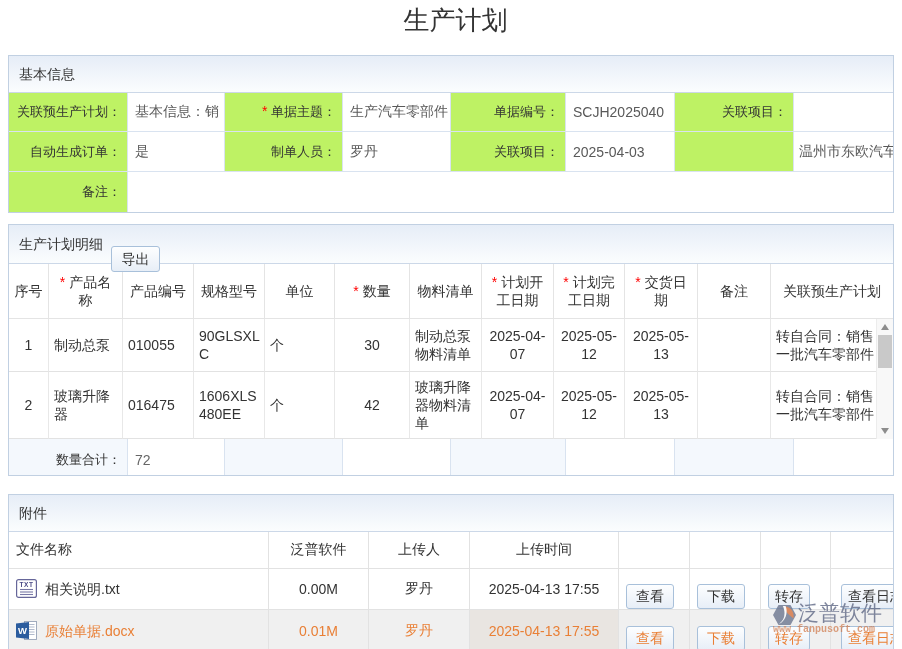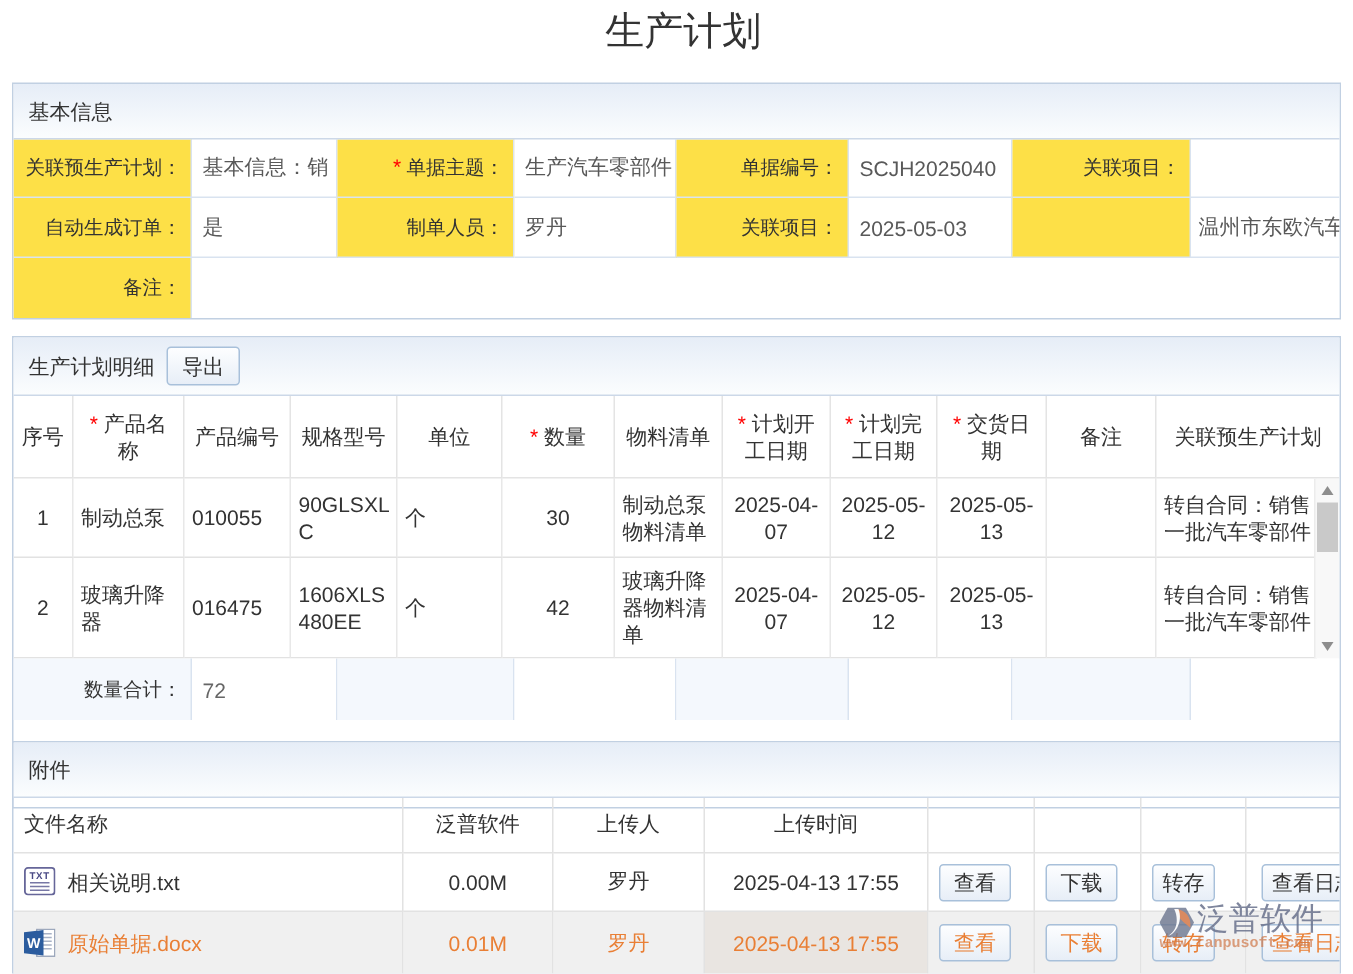--- a/index.html
+++ b/index.html
@@ -12,21 +12,21 @@
 .phead{height:37px;line-height:37px;padding-left:10px;font-size:14px;color:#333;
   background:linear-gradient(180deg,#e6edf7 0%,#fbfdfe 100%);
   border-bottom:1px solid #ccd8e8;position:relative;}
 table{border-collapse:separate;border-spacing:0;table-layout:fixed;width:884px;}
 td{font-size:14px;color:#333;overflow:hidden;}
 .req{color:#f00;font-size:14px;}
 
 .binfo td{border-right:1px solid #d9e3f0;border-bottom:1px solid #d9e3f0;vertical-align:middle;}
 .binfo td:last-child{border-right:none;}
 .binfo tr:last-child td{border-bottom:none;}
-.binfo .lb{background:#fde047;text-align:right;padding-right:6px;color:#333;font-size:13px;}
+.binfo .lb{background:#bef264;text-align:right;padding-right:6px;color:#333;font-size:13px;}
 .binfo .vl{background:#fff;text-align:left;padding-left:7px;color:#595959;}
 
 .dhead td{border-right:1px solid #e4e4e4;border-bottom:1px solid #e4e4e4;
   text-align:center;vertical-align:middle;line-height:18px;}
 .dhead td:last-child{border-right:none;}
 .dbody{position:relative;height:120px;overflow:hidden;}
 .dtab td{border-right:1px solid #e8e8e8;border-bottom:1px solid #e2e2e2;
   vertical-align:middle;line-height:18px;padding-left:5px;padding-right:4px;}
 .dtab td.ce{text-align:center;padding-left:0;padding-right:0;}
 .dtab td:last-child{padding-left:5px;padding-right:0;}
@@ -37,21 +37,21 @@
 
 .attach td{border-right:1px solid #e2e2e2;border-bottom:1px solid #e2e2e2;vertical-align:middle;}
 .attach td:last-child{border-right:none;}
 .attach .nm{padding-left:7px;text-align:left;}
 .attach .ce{text-align:center;}
 .attach td.bc{text-align:left;padding-left:7px;}
 .row2 td{background:#f0f0f0;color:#e97f35;}
 .row2 td.tm{background:#e9e5e1;}
 .btn{display:inline-block;width:48px;height:25px;line-height:23px;text-align:center;
   border:1px solid #a8c0da;border-radius:3px;
-  background:linear-gradient(180deg,#fdfeff 0%,#e7eef7 100%);color:#333;}
+  background:linear-gradient(180deg,#fdfeff 0%,#e7eef7 100%);color:#333;margin-top:15px;}
 .row2 .btn{color:#e97f35;}
 
 .sbar{position:absolute;right:0;top:0;width:17px;height:120px;background:#f8f8f8;border-left:1px solid #ececec;}
 .sbar .up{position:absolute;left:4px;top:5px;width:0;height:0;
   border-left:4px solid transparent;border-right:4px solid transparent;border-bottom:6px solid #8d8d8d;}
 .sbar .dn{position:absolute;left:4px;bottom:5px;width:0;height:0;
   border-left:4px solid transparent;border-right:4px solid transparent;border-top:6px solid #8d8d8d;}
 .sbar .th{position:absolute;left:1px;top:16px;width:14px;height:33px;background:#c9c9c9;}
 
 .wm{position:absolute;z-index:9;pointer-events:none;}
@@ -83,33 +83,33 @@
           <td class="vl">SCJH2025040</td>
       <td class="lb">关联项目：</td>
           <td class="vl"></td>
     </tr>
     <tr style="height:40px">
       <td class="lb">自动生成订单：</td>
           <td class="vl">是</td>
       <td class="lb">制单人员：</td>
           <td class="vl">罗丹</td>
       <td class="lb">关联项目：</td>
-          <td class="vl">2025-05-03</td>
+          <td class="vl">2025-04-03</td>
       <td class="lb"></td>
           <td class="vl" style="white-space:nowrap;padding-left:5px;">温州市东欧汽车</td>
     </tr>
     <tr style="height:40px">
       <td class="lb">备注：</td>
           <td class="vl" colspan="7"></td>
     </tr>
   </tbody>
     </table>
 </div>
 
-<div class="panel" style="top:224px;height:315px;">
+<div class="panel" style="top:224px;height:252px;">
   <div class="phead" style="height:39px;line-height:39px;">生产计划明细<span class="btn" style="position:absolute;left:102px;top:6px;width:49px;height:26px;line-height:24px;">导出</span></div>
   <table class="dhead">
     <colgroup>
         <col style="width:40px">
         <col style="width:74px">
         <col style="width:71px">
         <col style="width:71px">
         <col style="width:70px">
         <col style="width:75px">
         <col style="width:72px">

